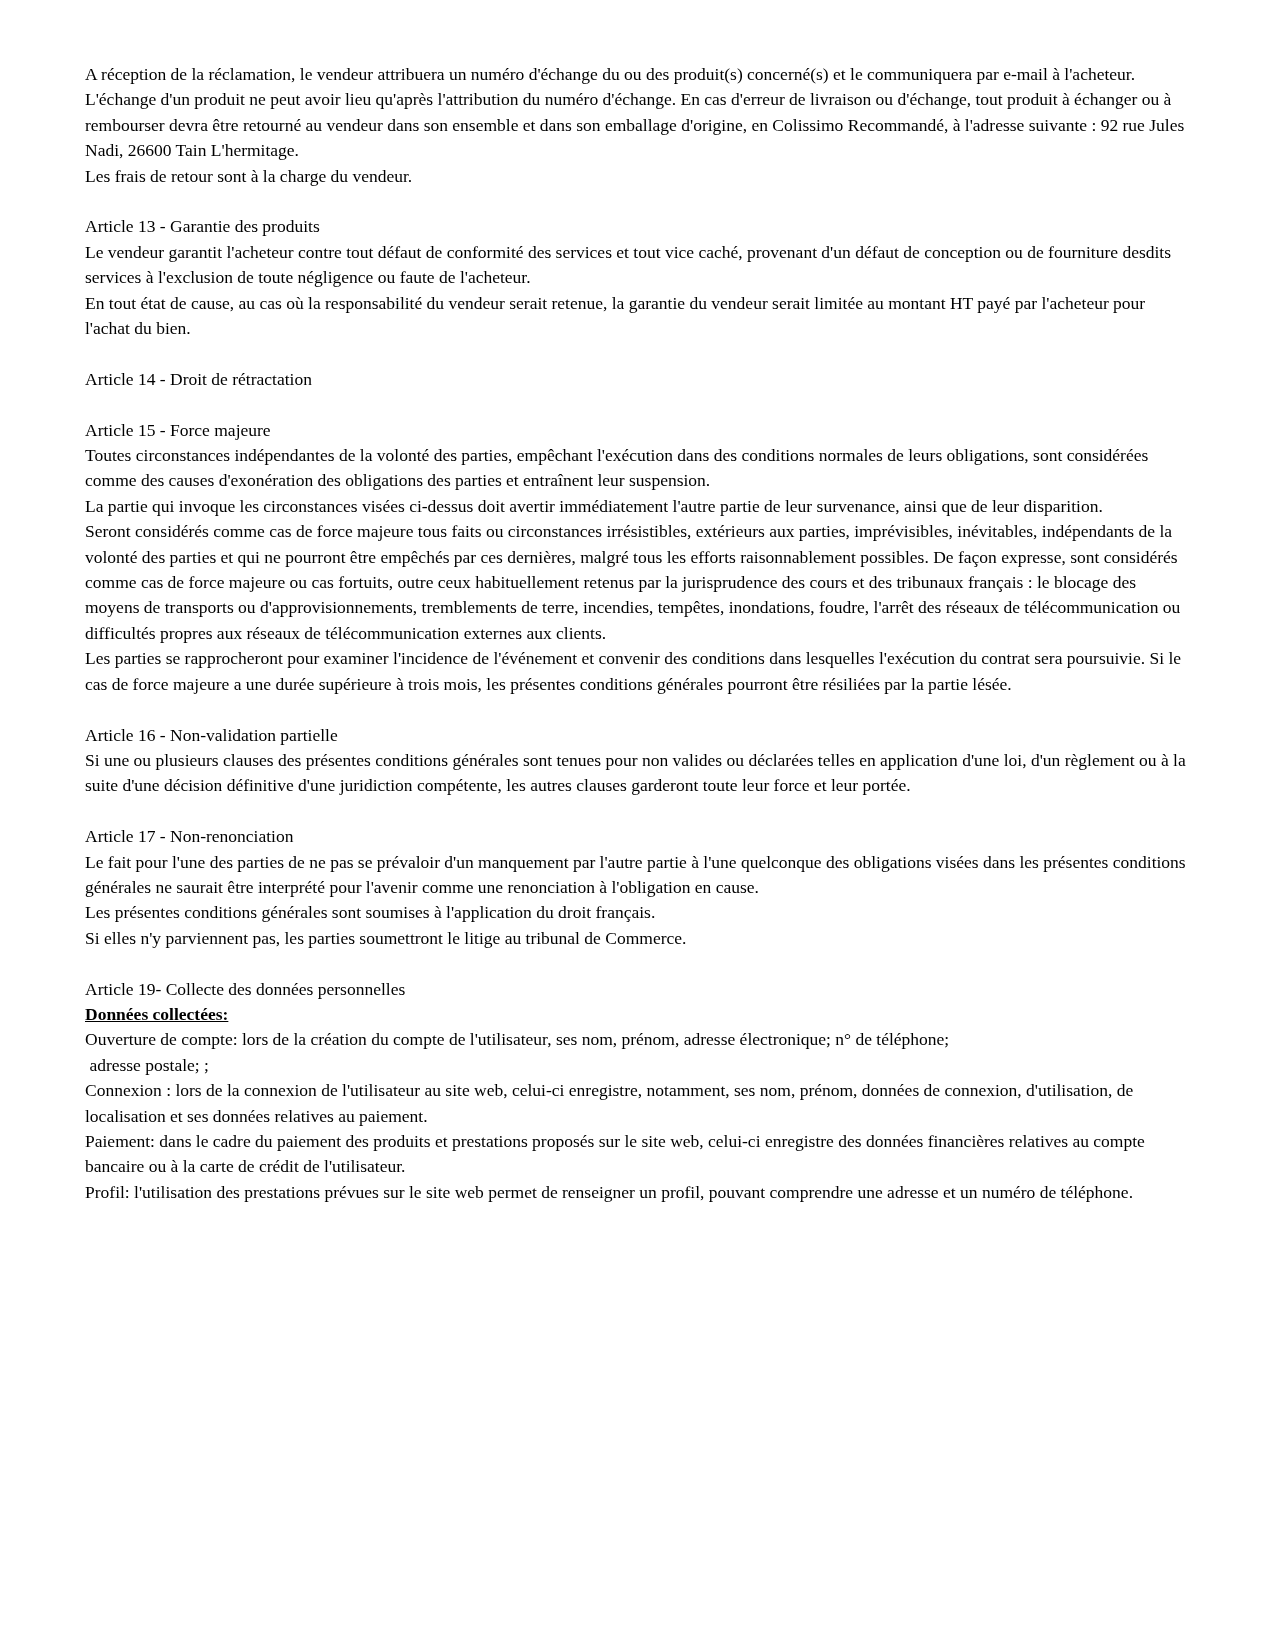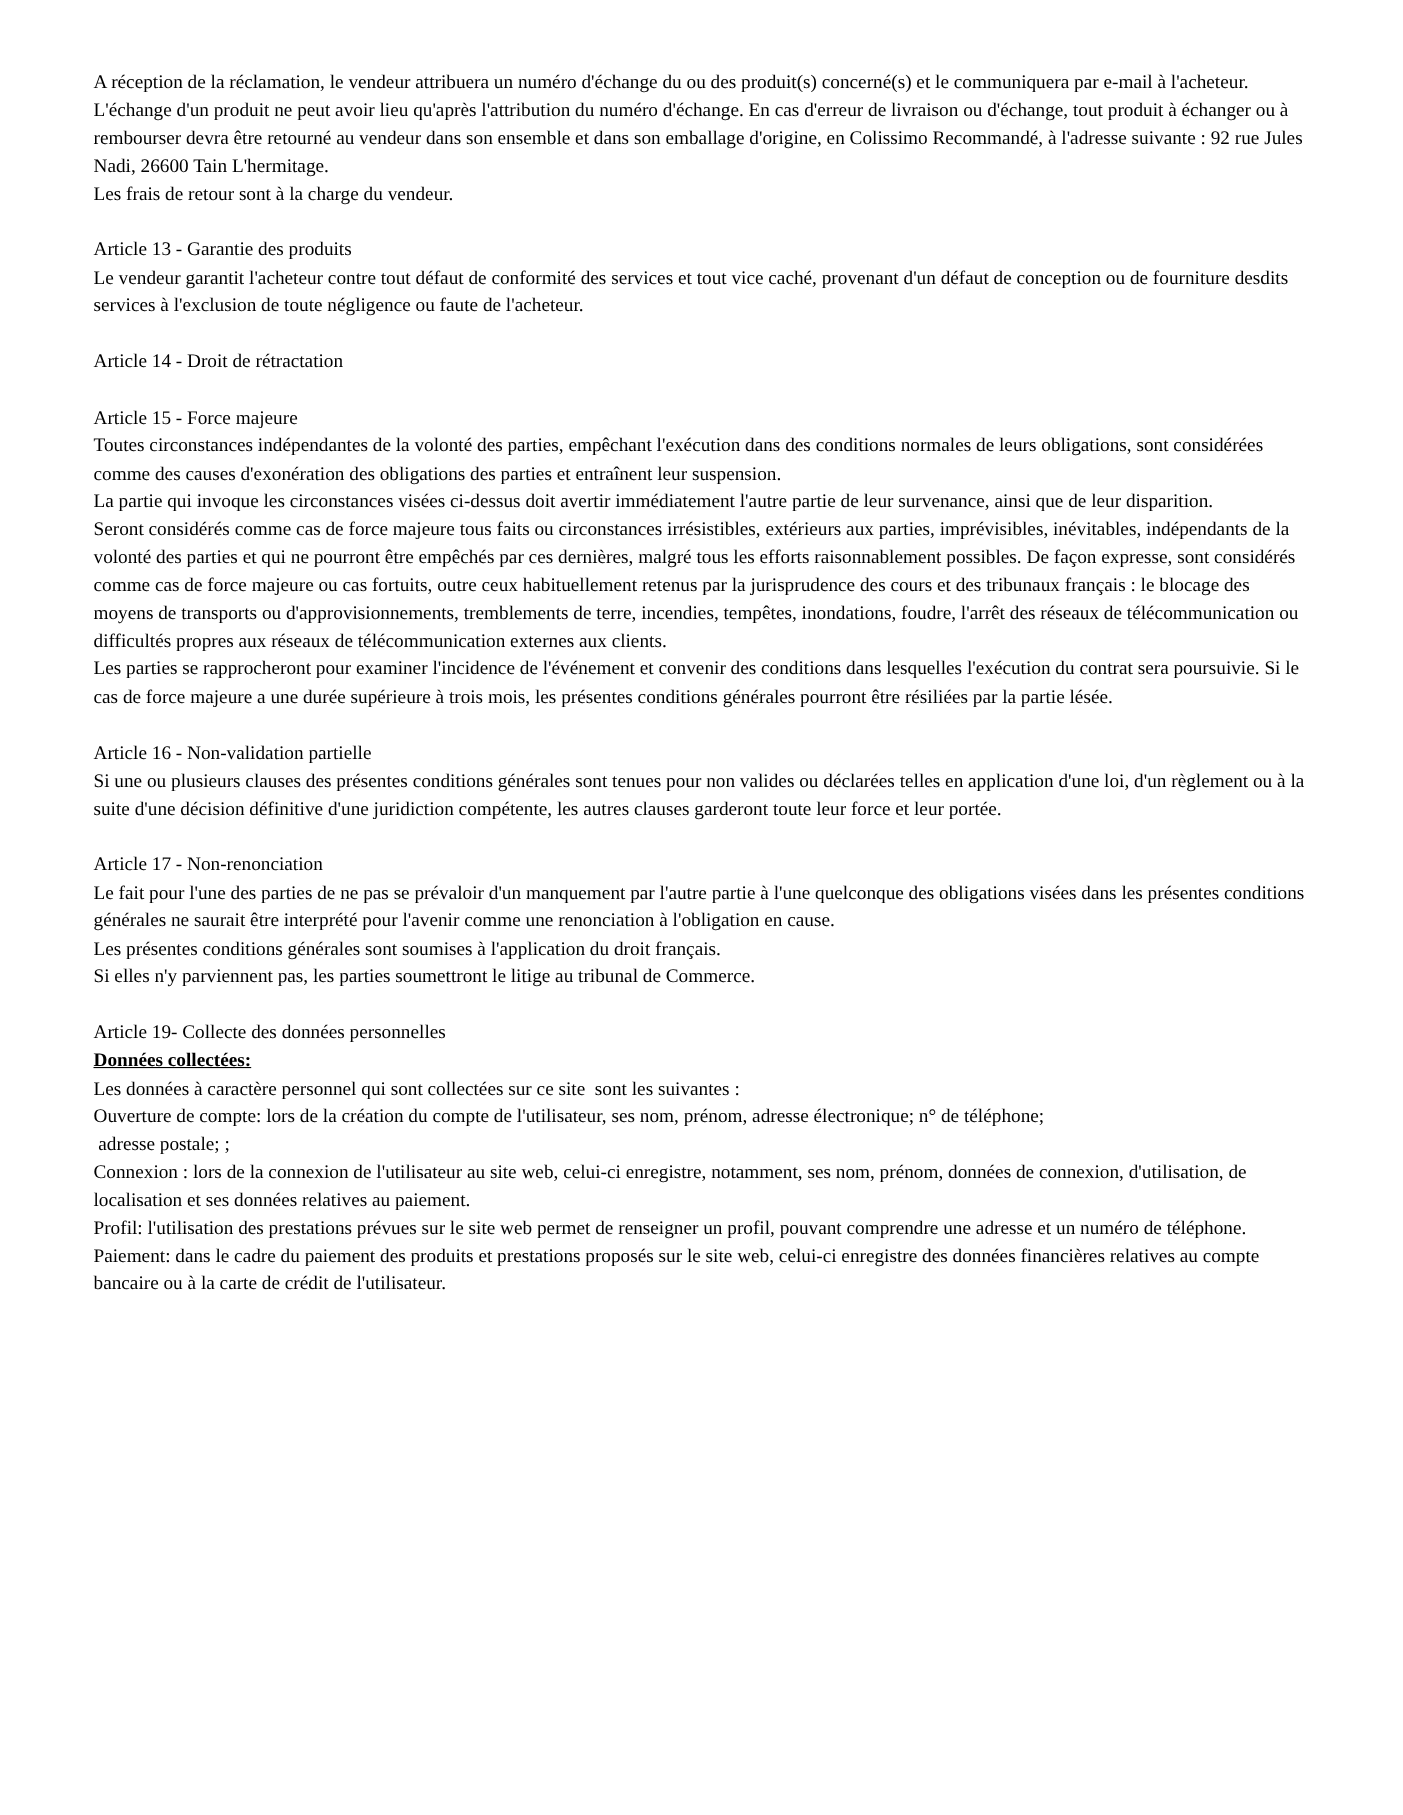--- a/index.html
+++ b/index.html
@@ -42,34 +42,34 @@
 </style>
 </head>
 <body>
 
 <div class="page">
   <div class="doc-body" id="doc-body">
       <div class="block paragraph"><span class="block-text">A réception de la réclamation, le vendeur attribuera un numéro d'échange du ou des produit(s) concerné(s) et le communiquera par e-mail à l'acheteur. L'échange d'un produit ne peut avoir lieu qu'après l'attribution du numéro d'échange. En cas d'erreur de livraison ou d'échange, tout produit à échanger ou à rembourser devra être retourné au vendeur dans son ensemble et dans son emballage d'origine, en Colissimo Recommandé, à l'adresse suivante : 92 rue Jules Nadi, 26600 Tain L'hermitage.</span></div>
       <div class="block paragraph"><span class="block-text">Les frais de retour sont à la charge du vendeur.</span></div>
       <div class="block heading"><span class="block-text">Article 13 - Garantie des produits</span></div>
       <div class="block paragraph"><span class="block-text">Le vendeur garantit l'acheteur contre tout défaut de conformité des services et tout vice caché, provenant d'un défaut de conception ou de fourniture desdits services à l'exclusion de toute négligence ou faute de l'acheteur.</span></div>
+      <div class="block paragraph"><span class="block-text">En tout état de cause, au cas où la responsabilité du vendeur serait retenue, la garantie du vendeur serait limitée au montant HT payé par l'acheteur pour l'achat du bien.</span></div>
       <div class="block heading"><span class="block-text">Article 14 - Droit de rétractation</span></div>
       <div class="block heading"><span class="block-text">Article 15 - Force majeure</span></div>
       <div class="block paragraph"><span class="block-text">Toutes circonstances indépendantes de la volonté des parties, empêchant l'exécution dans des conditions normales de leurs obligations, sont considérées comme des causes d'exonération des obligations des parties et entraînent leur suspension.</span></div>
       <div class="block paragraph"><span class="block-text">La partie qui invoque les circonstances visées ci-dessus doit avertir immédiatement l'autre partie de leur survenance, ainsi que de leur disparition.</span></div>
       <div class="block paragraph"><span class="block-text">Seront considérés comme cas de force majeure tous faits ou circonstances irrésistibles, extérieurs aux parties, imprévisibles, inévitables, indépendants de la volonté des parties et qui ne pourront être empêchés par ces dernières, malgré tous les efforts raisonnablement possibles. De façon expresse, sont considérés comme cas de force majeure ou cas fortuits, outre ceux habituellement retenus par la jurisprudence des cours et des tribunaux français : le blocage des moyens de transports ou d'approvisionnements, tremblements de terre, incendies, tempêtes, inondations, foudre, l'arrêt des réseaux de télécommunication ou difficultés propres aux réseaux de télécommunication externes aux clients.</span></div>
       <div class="block paragraph"><span class="block-text">Les parties se rapprocheront pour examiner l'incidence de l'événement et convenir des conditions dans lesquelles l'exécution du contrat sera poursuivie. Si le cas de force majeure a une durée supérieure à trois mois, les présentes conditions générales pourront être résiliées par la partie lésée.</span></div>
       <div class="block heading"><span class="block-text">Article 16 - Non-validation partielle</span></div>
       <div class="block paragraph"><span class="block-text">Si une ou plusieurs clauses des présentes conditions générales sont tenues pour non valides ou déclarées telles en application d'une loi, d'un règlement ou à la suite d'une décision définitive d'une juridiction compétente, les autres clauses garderont toute leur force et leur portée.</span></div>
       <div class="block heading"><span class="block-text">Article 17 - Non-renonciation</span></div>
       <div class="block paragraph"><span class="block-text">Le fait pour l'une des parties de ne pas se prévaloir d'un manquement par l'autre partie à l'une quelconque des obligations visées dans les présentes conditions générales ne saurait être interprété pour l'avenir comme une renonciation à l'obligation en cause.</span></div>
       <div class="block paragraph"><span class="block-text">Les présentes conditions générales sont soumises à l'application du droit français.</span></div>
       <div class="block paragraph"><span class="block-text">Si elles n'y parviennent pas, les parties soumettront le litige au tribunal de Commerce.</span></div>
       <div class="block heading"><span class="block-text">Article 19- Collecte des données personnelles</span></div>
       <div class="block heading-underline"><span class="block-text">Données collectées:</span></div>
-      <div class="block paragraph"><span class="block-text">Les données à caractère personnel qui sont collectées sur ce site  sont les suivantes :</span></div>
       <div class="block labeled"><span class="block-label">Ouverture de compte:</span><span class="block-text"> lors de la création du compte de l'utilisateur, ses nom, prénom, adresse électronique; n° de téléphone;
  adresse postale; ;</span></div>
       <div class="block labeled"><span class="block-label">Connexion :</span><span class="block-text"> lors de la connexion de l'utilisateur au site web, celui-ci enregistre, notamment, ses nom, prénom, données de connexion, d'utilisation, de localisation et ses données relatives au paiement.</span></div>
+      <div class="block labeled"><span class="block-label">Paiement:</span><span class="block-text"> dans le cadre du paiement des produits et prestations proposés sur le site web, celui-ci enregistre des données financières relatives au compte bancaire ou à la carte de crédit de l'utilisateur.</span></div>
       <div class="block labeled"><span class="block-label">Profil:</span><span class="block-text"> l'utilisation des prestations prévues sur le site web permet de renseigner un profil, pouvant comprendre une adresse et un numéro de téléphone.</span></div>
-      <div class="block labeled"><span class="block-label">Paiement:</span><span class="block-text"> dans le cadre du paiement des produits et prestations proposés sur le site web, celui-ci enregistre des données financières relatives au compte bancaire ou à la carte de crédit de l'utilisateur.</span></div>
     </div>
 </div>
 
 </body></html>

